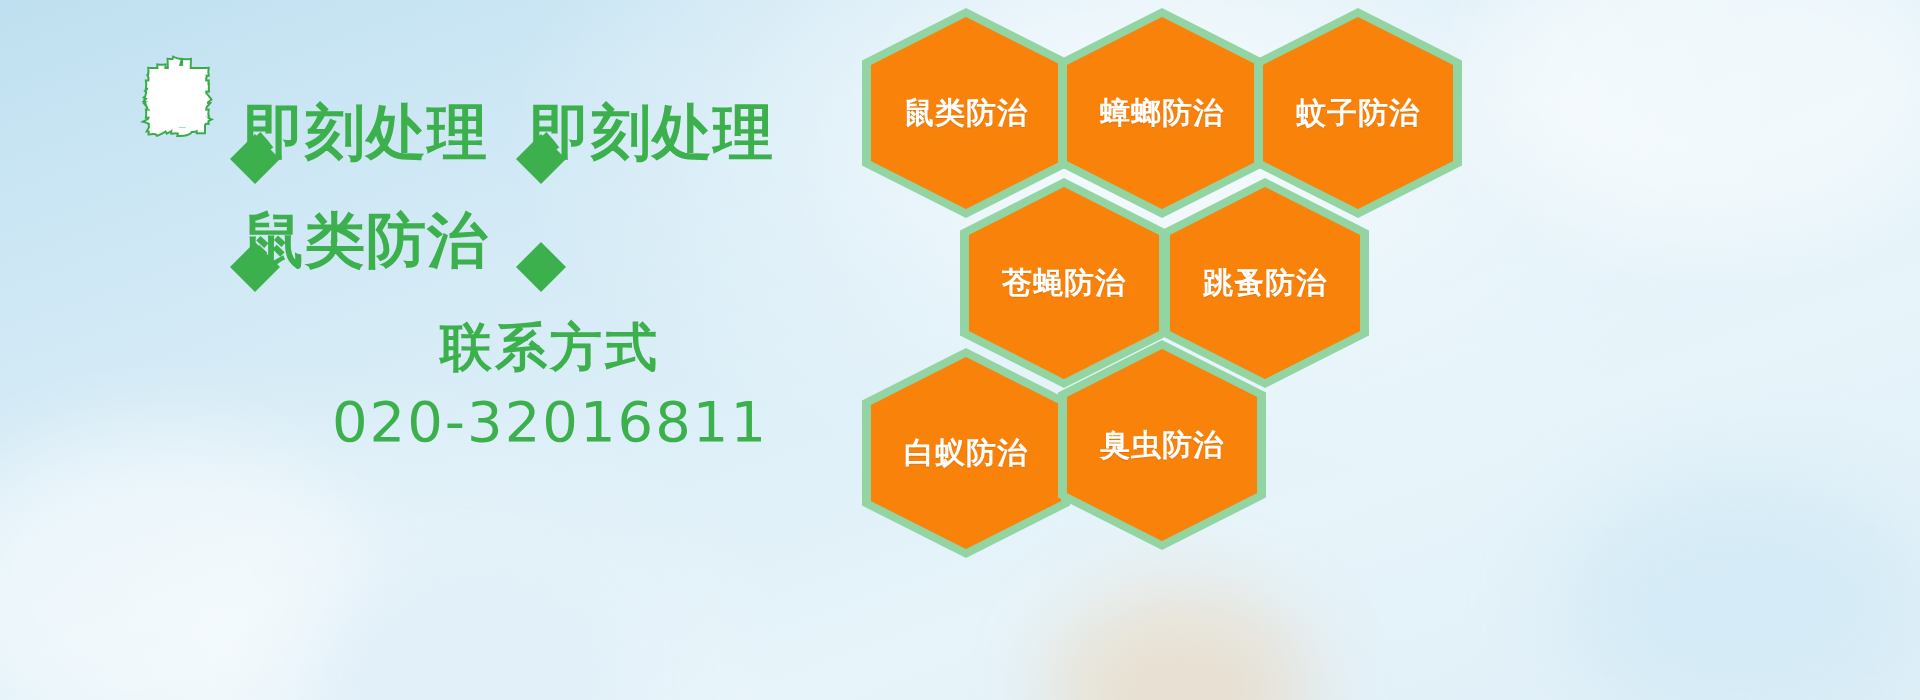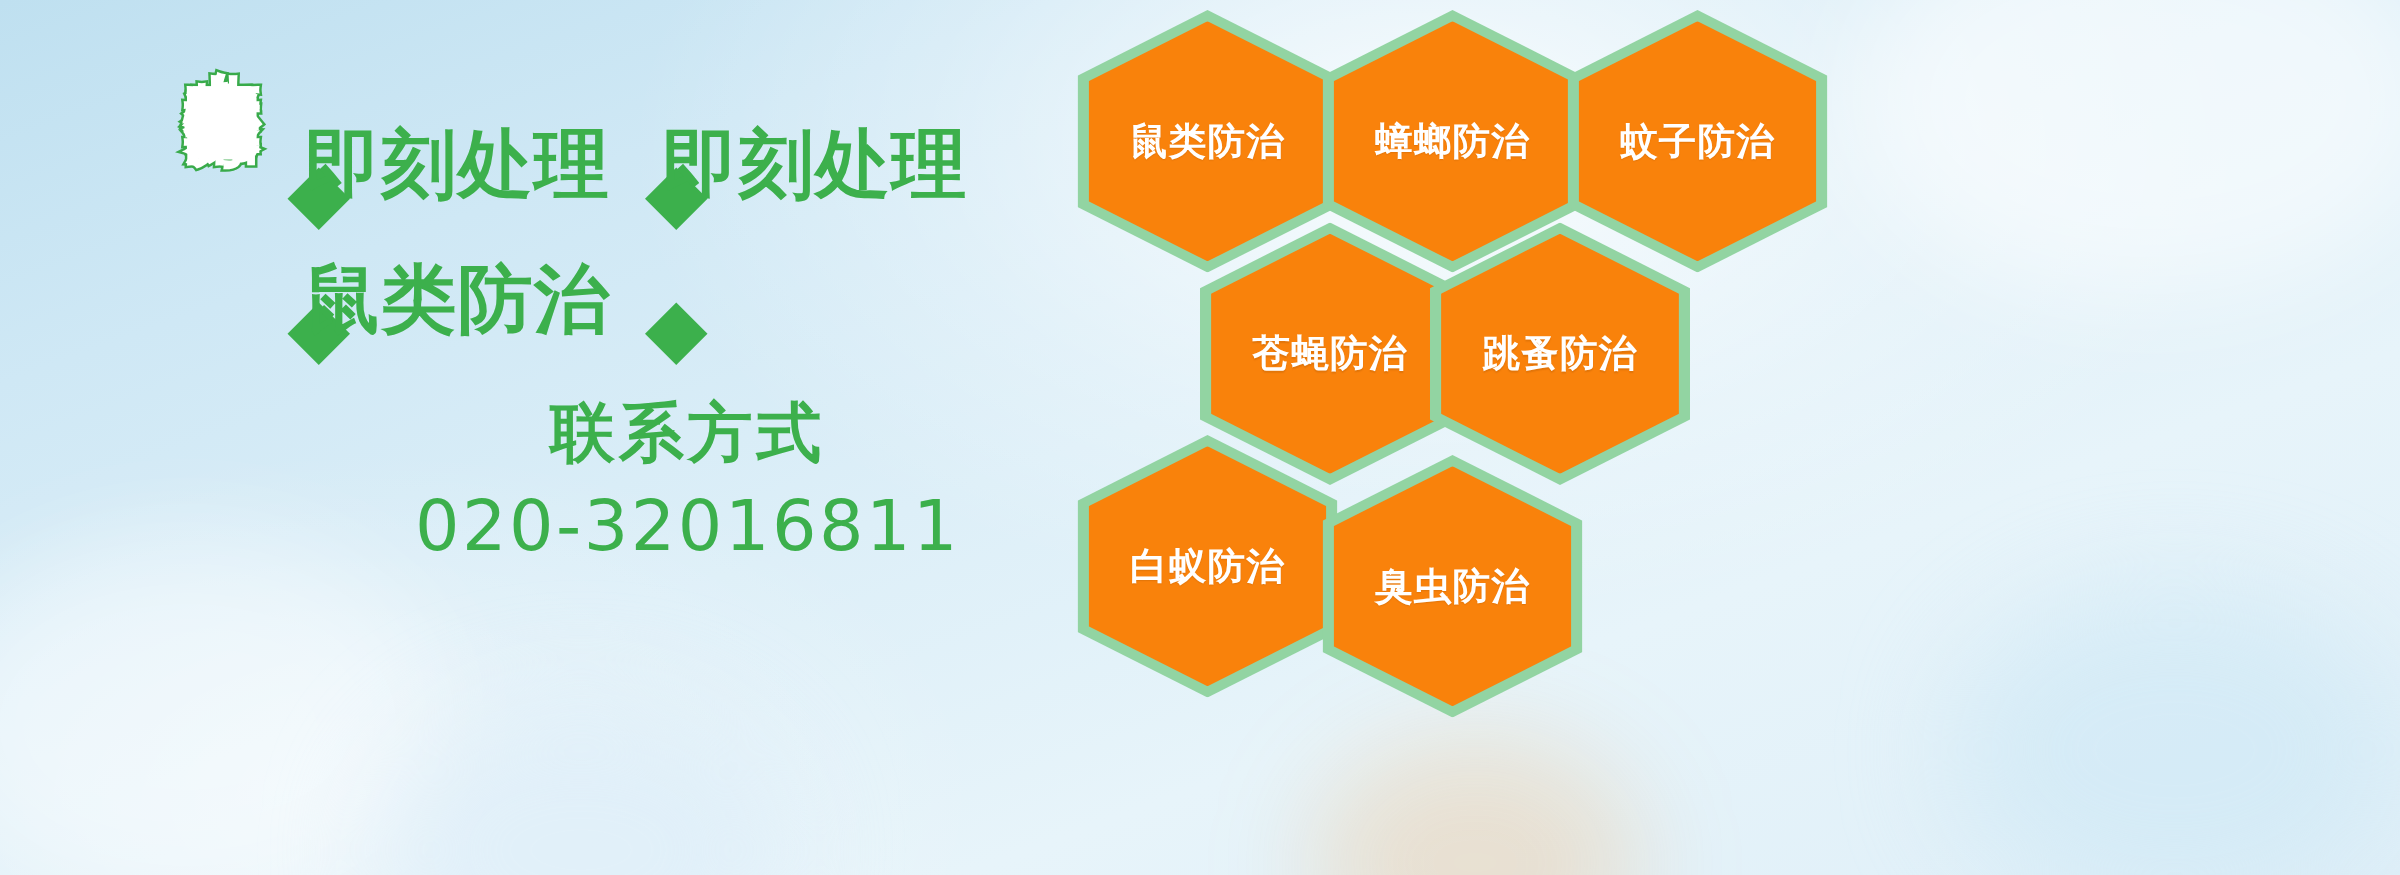--- a/index.html
+++ b/index.html
@@ -192,32 +192,32 @@
       <span class="hex-outer"></span>
       <span class="hex-inner"></span>
       <span class="hex-label">蚊子防治</span>
     </div>
 
     <div class="hex" style="left:98px;  top:178px;">
       <span class="hex-outer"></span>
       <span class="hex-inner"></span>
       <span class="hex-label">苍蝇防治</span>
     </div>
-    <div class="hex" style="left:282px; top:178px;">
+    <div class="hex" style="left:299px; top:178px;">
       <span class="hex-outer"></span>
       <span class="hex-inner"></span>
       <span class="hex-label">跳蚤防治</span>
     </div>
 
     <div class="hex" style="left:0px;   top:348px;">
       <span class="hex-outer"></span>
       <span class="hex-inner"></span>
       <span class="hex-label">白蚁防治</span>
     </div>
-    <div class="hex" style="left:196px; top:364px;">
+    <div class="hex" style="left:196px; top:340px;">
       <span class="hex-outer"></span>
       <span class="hex-inner"></span>
       <span class="hex-label">臭虫防治</span>
     </div>
 
   </div>
 
 </div>
 
 </body></html>

